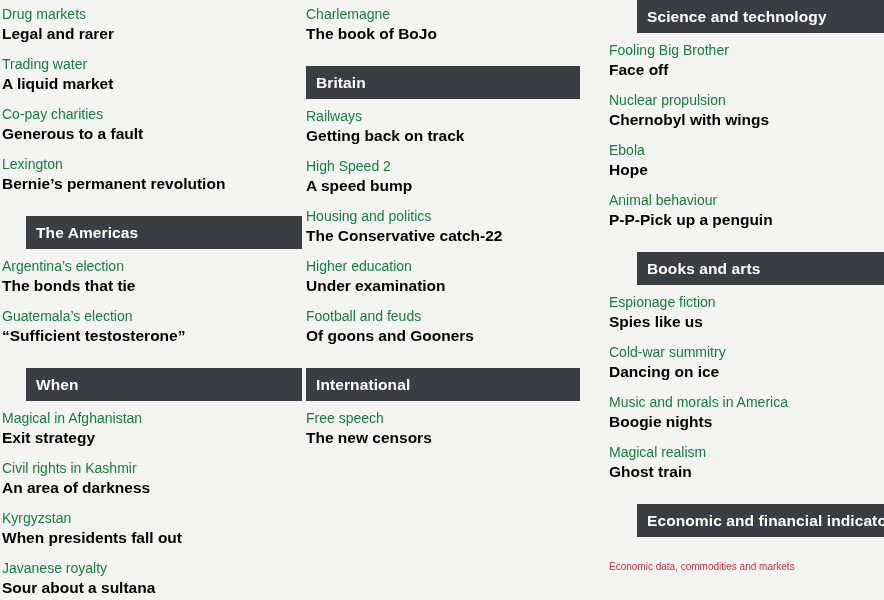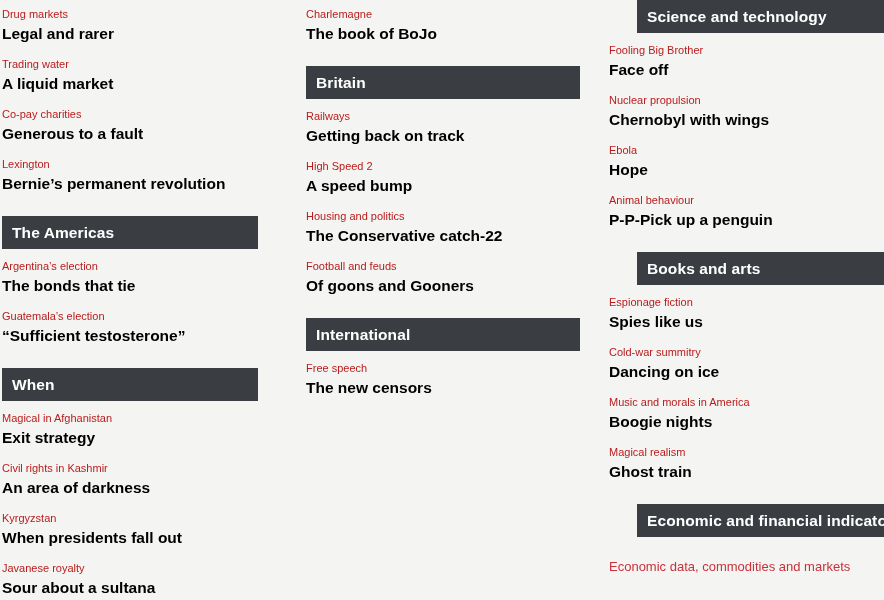--- a/index.html
+++ b/index.html
@@ -44,41 +44,41 @@
     font-weight: bold;
     line-height: 33px;
     height: 33px;
     padding: 0 10px;
     box-sizing: border-box;
     letter-spacing: 0.1px;
     white-space: nowrap;
     overflow: hidden;
   }
 
-  .col-1 .section-header { width: 256px; }
+  .col-1 .section-header { width: 278px; margin-left: 24px; }
   .col-2 .section-header { width: 274px; }
   .col-3 .section-header { width: 309px; margin-left: 28px; }
 
   .section { }
 
   
   .section.gap-before { margin-top: 22px; }
 
   .articles {
     padding-top: 9px;
   }
 
   .article {
     margin-bottom: 12px;
   }
   .article:last-child { margin-bottom: 0; }
 
   .kicker {
-    color: #b91c1c;
-    font-size: 11px;
+    color: #15803d;
+    font-size: 14px;
     line-height: 17px;
     font-weight: normal;
     white-space: nowrap;
   }
 
   .headline {
     color: #000000;
     font-size: 15.5px;
     line-height: 21px;
     font-weight: bold;
@@ -86,21 +86,21 @@
   }
 
   
   .lead-block {
     padding-top: 6px;
   }
   .lead-block .article { margin-bottom: 12px; }
 
   .indicator-line {
     color: #c9313c;
-    font-size: 13px;
+    font-size: 10px;
     line-height: 18px;
     padding-top: 12px;
     white-space: nowrap;
   }
 </style>
 </head>
 <body>
 
 <div class="contents-page">
 
@@ -172,20 +172,24 @@
             <div class="kicker">Railways</div>
             <div class="headline">Getting back on track</div>
           </div>
           <div class="article">
             <div class="kicker">High Speed 2</div>
             <div class="headline">A speed bump</div>
           </div>
           <div class="article">
             <div class="kicker">Housing and politics</div>
             <div class="headline">The Conservative catch-22</div>
+          </div>
+          <div class="article">
+            <div class="kicker">Higher education</div>
+            <div class="headline">Under examination</div>
           </div>
           <div class="article">
             <div class="kicker">Football and feuds</div>
             <div class="headline">Of goons and Gooners</div>
           </div>
         </div>
       </div>
       <div class="section gap-before">
         <div class="section-header">International</div>
         <div class="articles">

